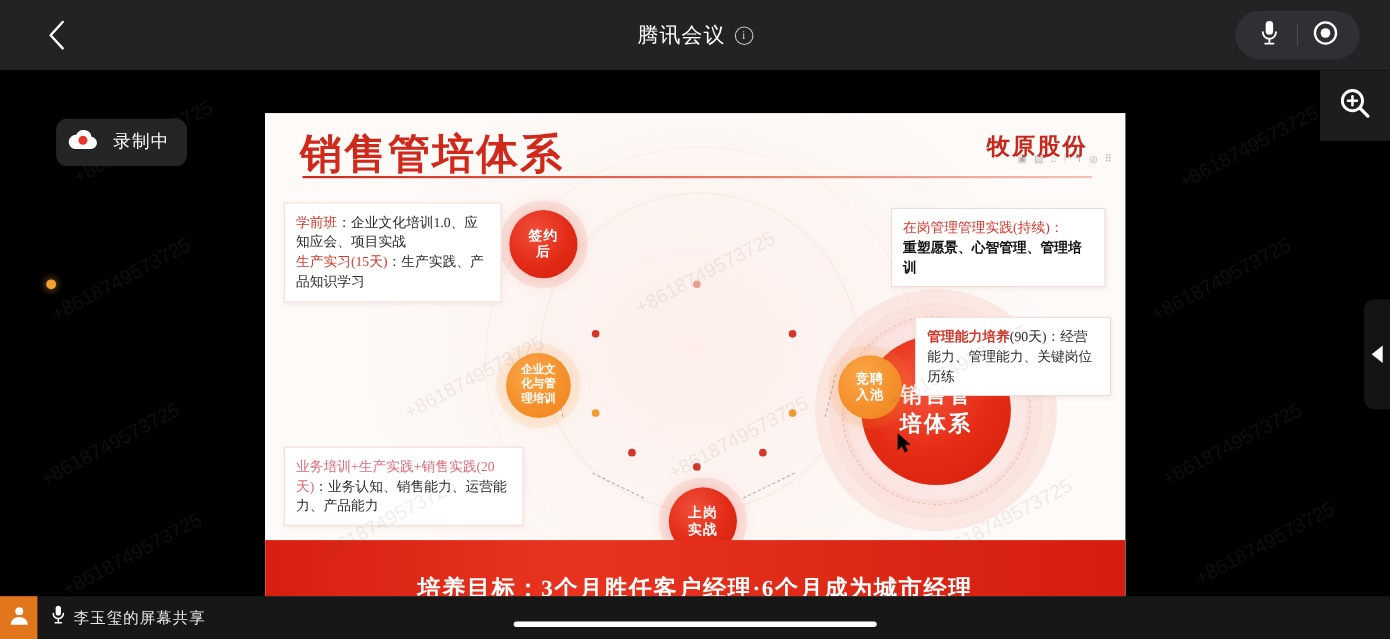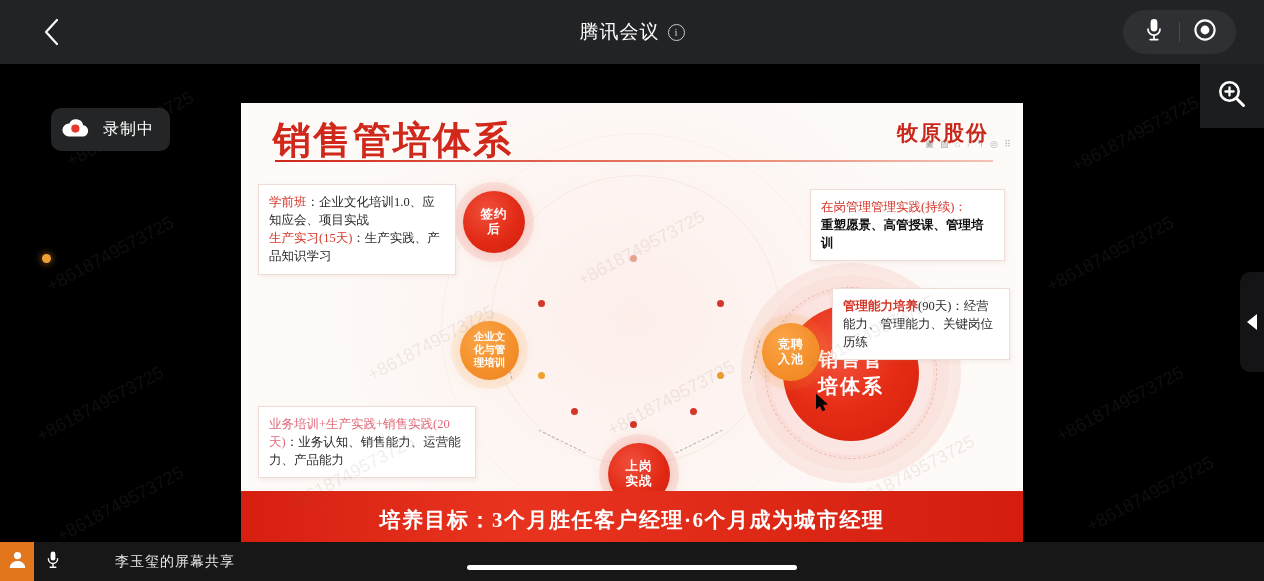--- a/index.html
+++ b/index.html
@@ -198,21 +198,21 @@
     display:flex; align-items:center; justify-content:center;
     font-family:"Liberation Serif","DejaVu Serif",serif;
     font-size:12.5px; color:#2b2b2b; letter-spacing:1px;
     box-shadow:1px 1px 3px rgba(180,120,100,0.10);
     cursor:pointer;
   }
 
   .footer-band {
     position:absolute; left:0; bottom:0; width:782px; height:58px;
     background:linear-gradient(90deg,#d71f10 0%, #e8341f 35%, #d41d0e 100%);
-    display:flex; align-items:center; justify-content:center;
+    display:flex; align-items:flex-end; justify-content:center;
   }
   .footer-band span {
     font-family:"Liberation Serif","DejaVu Serif",serif;
     font-size:21px; font-weight:bold; color:#fff; letter-spacing:1.5px;
   }
 
   
   .cursor-arrow { position:absolute; left:816px; top:330px; z-index:9; }
 
   
@@ -230,21 +230,21 @@
   .bottombar {
     position:absolute; left:0; bottom:0; width:1264px; height:39px;
     background:#171717;
     display:flex; align-items:center;
   }
   .avatar {
     width:34px; height:39px; background:#e2761d;
     display:flex; align-items:center; justify-content:center;
   }
   .share-label {
-    font-size:14px; color:#e9e9e9; letter-spacing:1px;margin-left:48px;
+    font-size:14px; color:#e9e9e9; letter-spacing:1px;
   }
   .mic-small { margin:0 7px 0 12px; display:flex; align-items:center; }
   .home-indicator {
     position:absolute; left:467px; bottom:11px; width:330px; height:5px;
     background:#fff; border-radius:3px;
   }
 </style>
 </head>
 <body>
 
@@ -392,21 +392,21 @@
       <div><span class="hl-red">生产实习(15天)</span><span>：生产实践、产品知识学习</span></div>
     </div>
 
 
     <div class="tbox" style="left:17px; top:303px; width:218px;">
       <span class="hl-pink">业务培训+生产实践+销售实践(20天)</span><span>：业务认知、销售能力、运营能力、产品能力</span>
     </div>
 
     <div class="tbox" style="left:569px; top:86px; width:195px;">
       <div class="hl-red">在岗管理管理实践(持续)：</div>
-      <div class="hl-strong">重塑愿景、高管授课、管理培训</div>
+      <div class="hl-strong">重塑愿景、心智管理、管理培训</div>
     </div>
 
     <div class="tbox" style="left:591px; top:185px; width:178px;">
       <span class="hl-orange">管理能力培养</span><span>(90天)：经营能力、管理能力、关键岗位历练</span>
     </div>
 
 
     <div class="chip" style="left:197px; top:404px; width:93px;">工具培训</div>
     <div class="chip" style="left:297px; top:404px; width:96px;">师徒带教</div>
     <div class="chip" style="left:398px; top:404px; width:93px;">经验分享</div>

